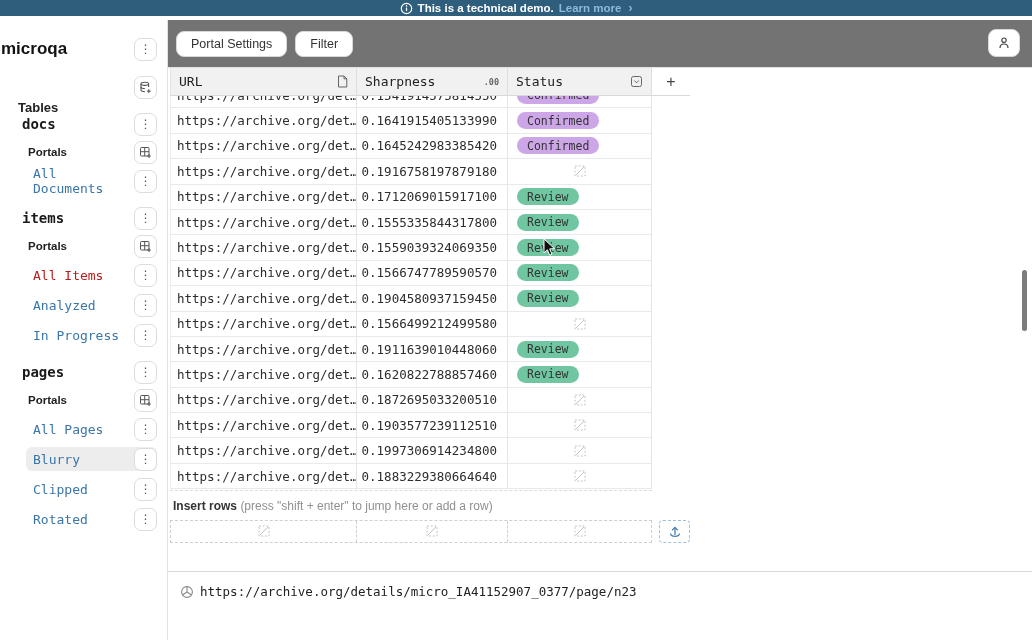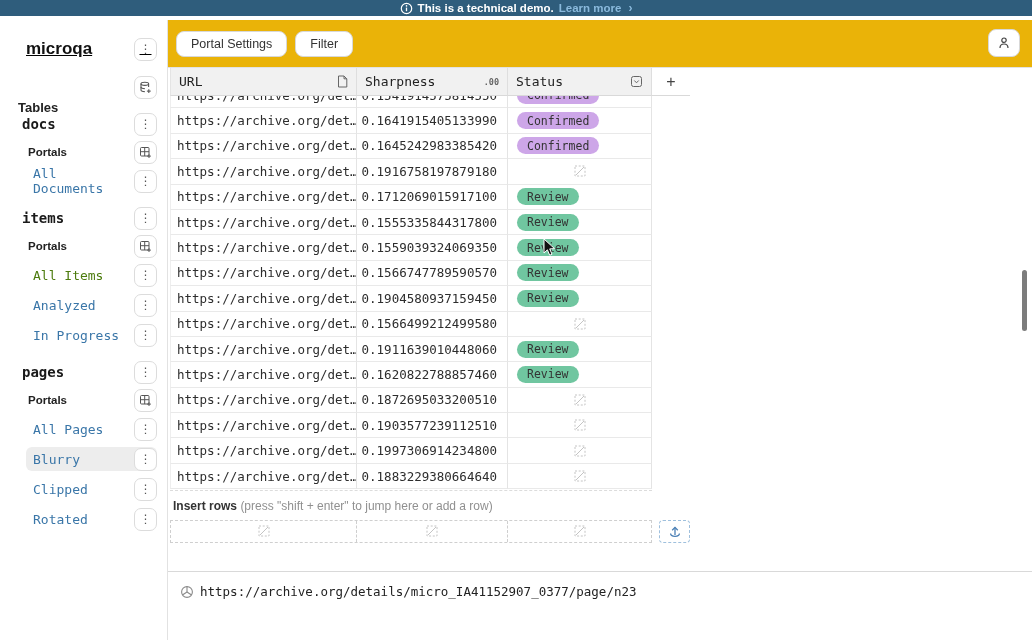--- a/index.html
+++ b/index.html
@@ -15,35 +15,35 @@
 
   
   .sidebar { position:absolute; top:20px; left:0; width:168px; height:620px;
     background:#fff; border-right:1px solid #e2e2e2; overflow:hidden; }
   .srow { display:flex; align-items:center; justify-content:space-between;
     margin-right:10px; }
   .sq-btn { width:23px; height:23px; border:1px solid #dcdcdc; border-radius:7px;
     background:#fff; color:#555; font-size:12px; line-height:1;
     display:flex; align-items:center; justify-content:center; cursor:pointer;
     flex:0 0 auto; }
-  .ws-row { margin:15px 10px 0 26px; height:28px;text-decoration:underline; }
+  .ws-row { margin:15px 10px 0 1px; height:28px; }
   .ws-name { font-size:17px; font-weight:bold; color:#111; }
   .tables-row { margin:12px 10px 0 18px; height:24px; }
   .tables-label { font-size:13px; font-weight:bold; color:#222;margin-top:40px; }
   .tbl-row { margin:13px 10px 0 22px; height:24px;gap:35px; }
   .tbl-name { font-family:"DejaVu Sans Mono", monospace; font-size:14px; font-weight:bold; color:#1a1a1a; }
   .portals-row { margin:5px 10px 0 28px; height:22px; }
   .portals-label { font-size:11.5px; font-weight:bold; color:#222; }
   .portal-row { margin:6px 10px 0 26px; height:24px; padding-left:7px; border-radius:6px; }
   .portal-row.selected { background:#ededed; }
   .portal-name { font-family:"DejaVu Sans Mono", monospace; font-size:13px; }
 
   
   .toolbar { position:absolute; top:20px; left:168px; width:864px; height:48px;
-    border-bottom:1px solid #e2e2e2; background:#eab308; display:flex; align-items:center; }
+    border-bottom:1px solid #e2e2e2; background:#737373; display:flex; align-items:center; }
   .tb-btn { height:26px; padding:0 14px; border:1px solid #d8d8d8; border-radius:8px;
     background:#fff; font-size:12.5px; color:#333; margin-left:8px; cursor:pointer;
     font-family:"Liberation Sans", sans-serif; }
   .person-btn { position:absolute; right:12px; top:9px; width:32px; height:28px;
     border:1px solid #d8d8d8; border-radius:8px; background:#fff;
     display:flex; align-items:center; justify-content:center; cursor:pointer; }
 
   .grid { position:absolute; top:68px; left:168px; width:864px; }
   .hdr { display:flex; height:28px; padding-left:2px; }
   .hcell { background:#f1f1f1; border-right:1px solid #dedede; border-bottom:1px solid #d9d9d9;
@@ -163,21 +163,21 @@
               <rect x="1.5" y="1.5" width="8.5" height="8.5" rx="1"></rect>
               <line x1="1.5" y1="5.7" x2="10" y2="5.7"></line>
               <line x1="5.7" y1="1.5" x2="5.7" y2="10"></line>
               <line x1="10" y1="8.3" x2="10" y2="12"></line>
               <line x1="8.2" y1="10.1" x2="11.9" y2="10.1"></line>
             </svg>
           </span>
         </button>
       </div>
       <div class="srow portal-row">
-        <span class="portal-name" style="color:#4d7c0f">All Items</span>
+        <span class="portal-name" style="color:#b91c1c">All Items</span>
       <button class="sq-btn">⋮</button>
       </div>
       <div class="srow portal-row">
         <span class="portal-name" style="color:#3a76a8">Analyzed</span>
       <button class="sq-btn">⋮</button>
       </div>
       <div class="srow portal-row">
         <span class="portal-name" style="color:#3a76a8">In Progress</span>
       <button class="sq-btn">⋮</button>
       </div>

